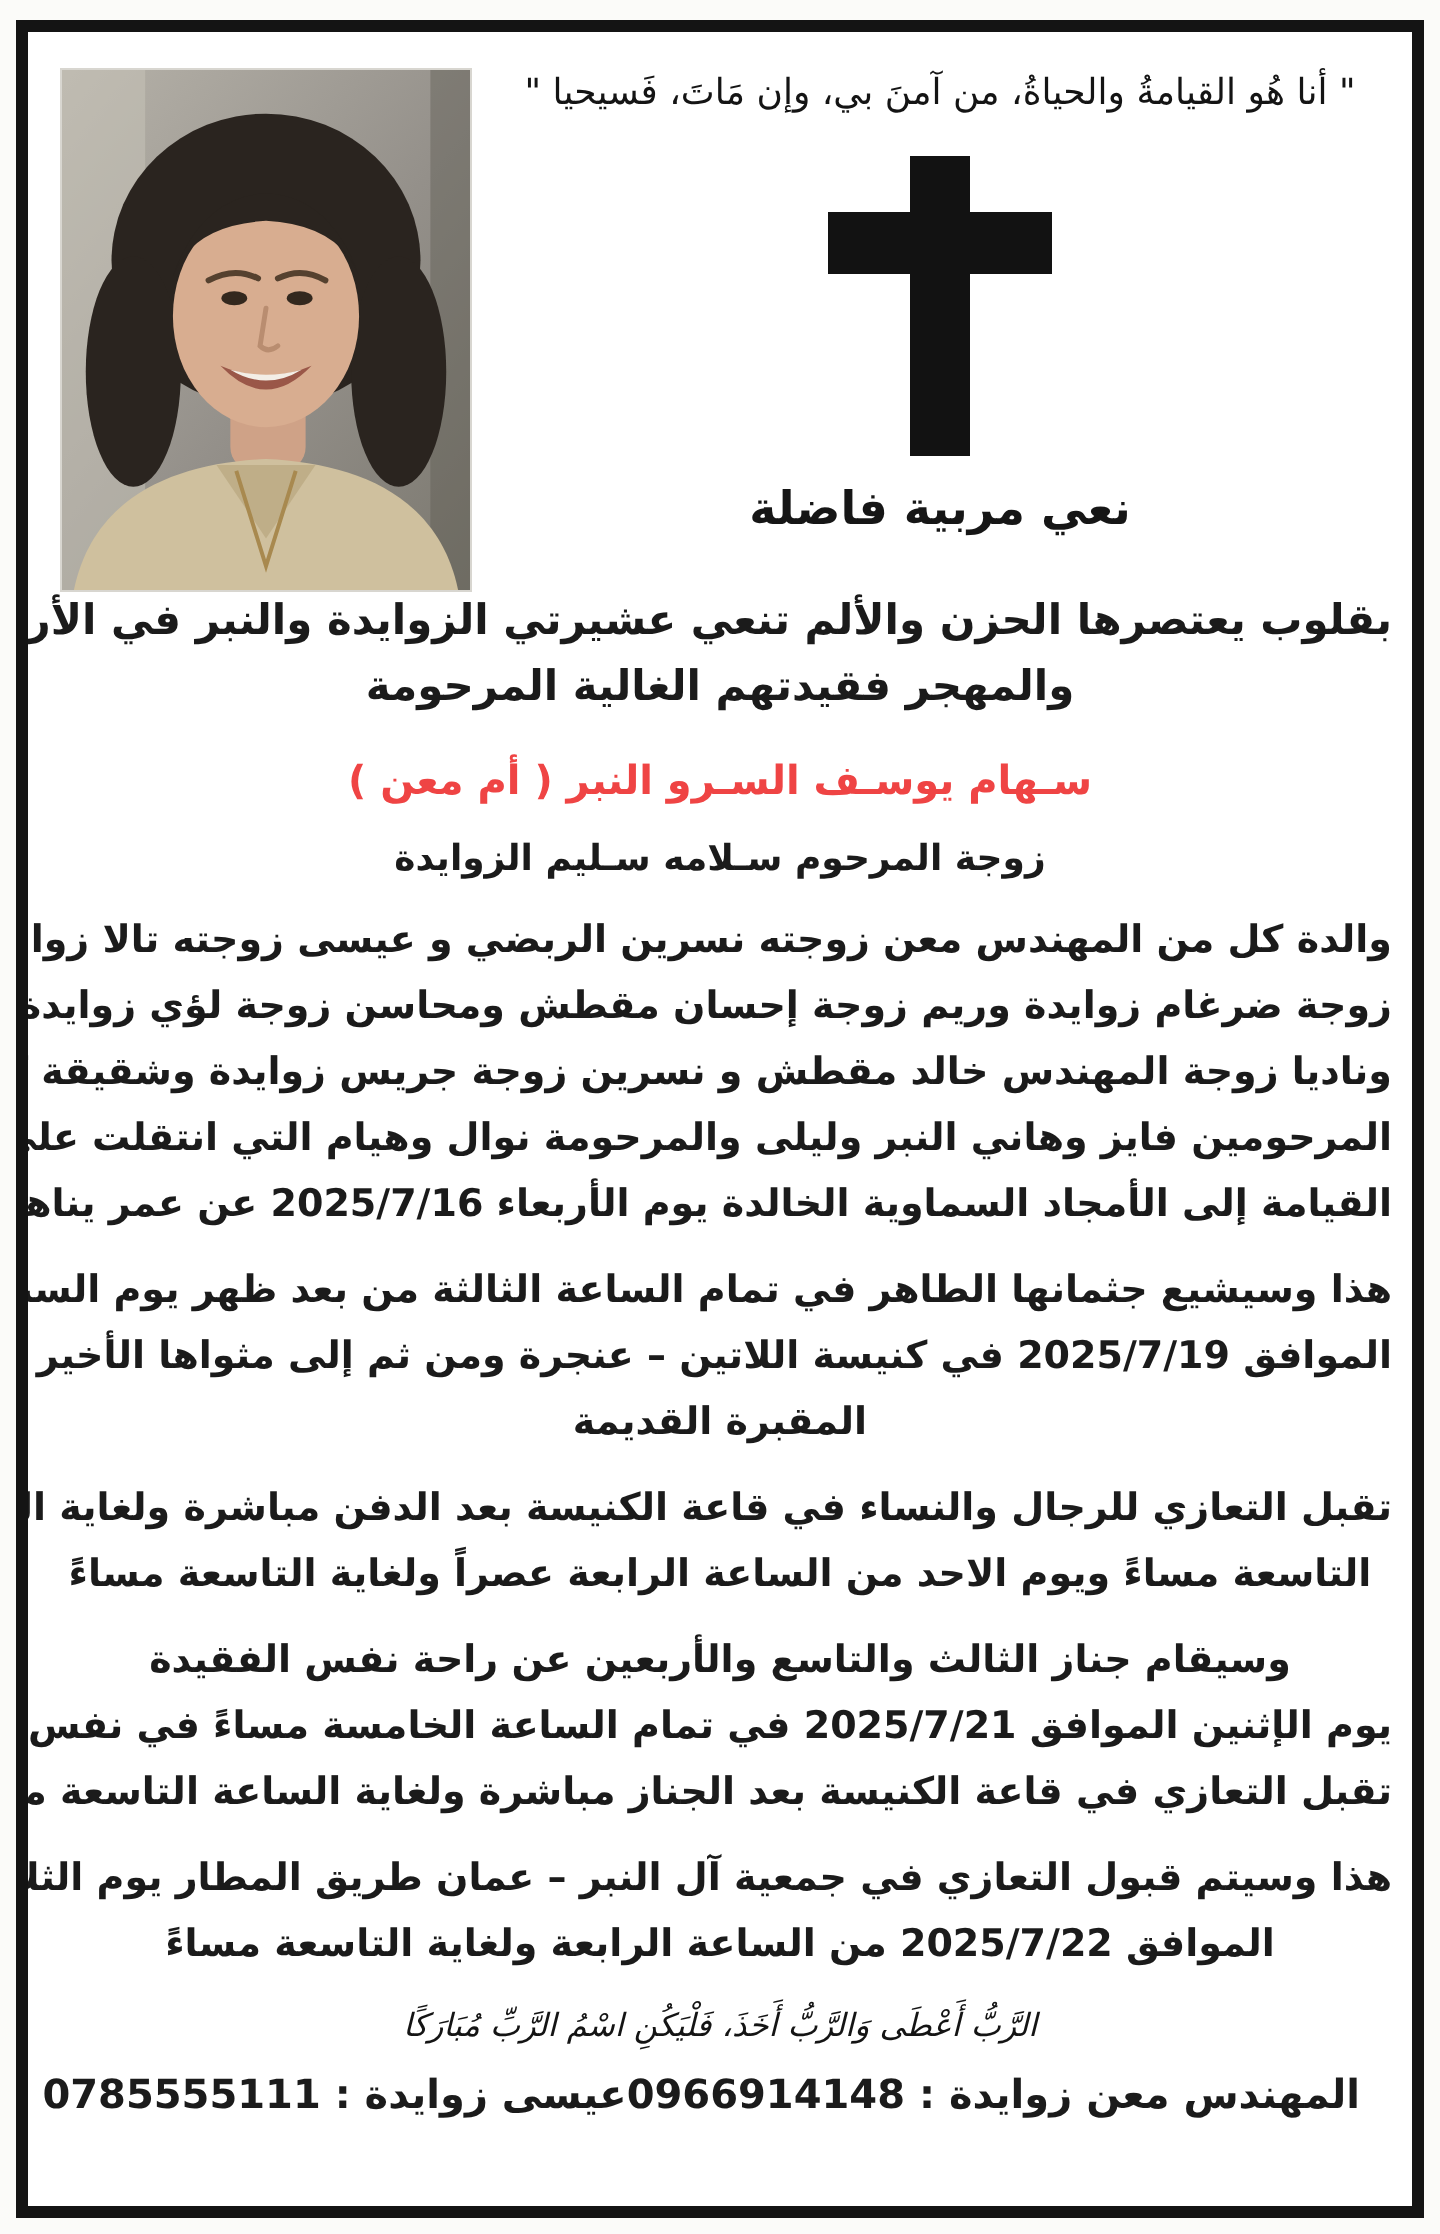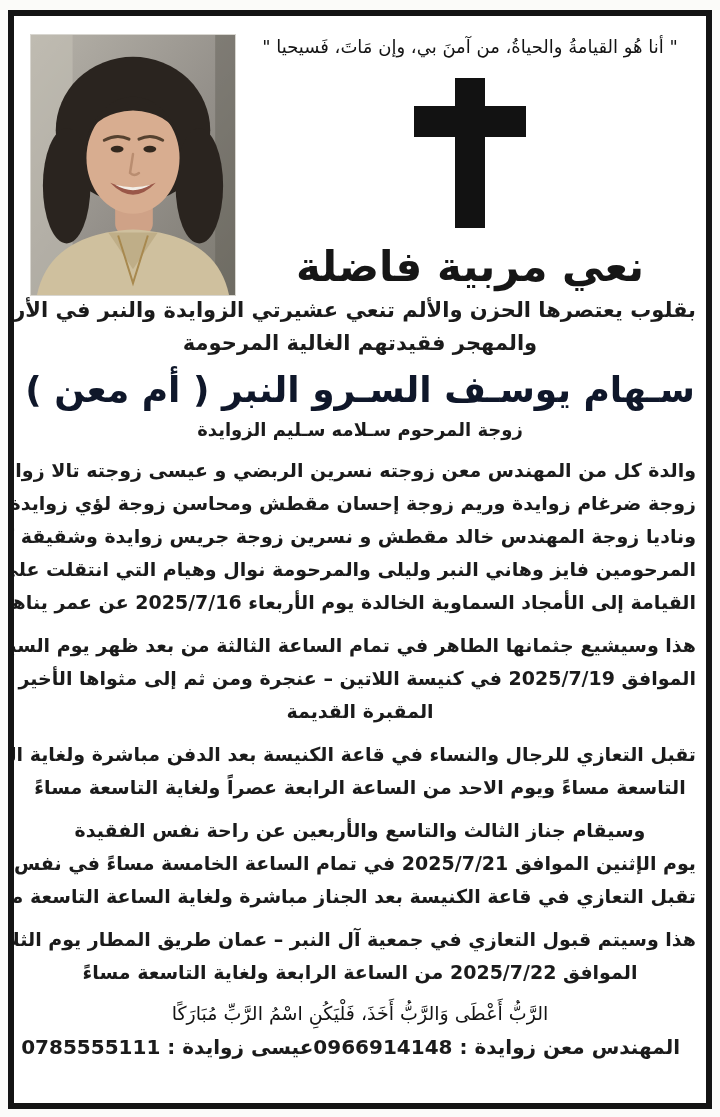--- a/index.html
+++ b/index.html
@@ -40,68 +40,69 @@
     font-size: 18px;
     font-weight: normal;
     line-height: 30px;
     color: #141414;
     white-space: nowrap;
   }
   .cross-wrap { margin-top: 16px; height: 150px; }
   .cross-wrap svg { display: inline-block; }
   .obit-title {
     margin-top: 14px;
-    font-size: 42px;
+    font-size: 23px;
     font-weight: bold;
     letter-spacing: 0;
     color: #161616;
     white-space: nowrap;
   }
   
   .content {
     position: absolute;
     top: 278px; left: 10px; right: 10px;
     text-align: center;
   }
   .line { white-space: nowrap; }
   .intro .line {
     font-size: 21px;
     font-weight: bold;
     line-height: 33px;
   }
   .deceased-name {
     margin-top: 10px;
-    font-size: 36px;
+    font-size: 20px;
     font-weight: bold;
     line-height: 40px;
     white-space: nowrap;
-    color: #0f172a;
+    color: #ef4444;
   }
   .deceased-relation {
     margin-top: 4px;
     font-size: 18px;
     font-weight: bold;
     line-height: 32px;
     white-space: nowrap;
   }
   .para { margin-top: 10px; }
   .para.first { margin-top: 8px; }
   .para .line {
     font-size: 19px;
     font-weight: bold;
     line-height: 33px;
     letter-spacing: -0.2px;
   }
   .verse-bottom {
     margin-top: 8px;
-    font-size: 19px;
+    font-size: 16px;
     font-weight: normal;
     line-height: 32px;
     color: #141414;
     white-space: nowrap;
+    font-style: italic;
   }
   .contacts {
     margin-top: 6px;
     display: flex;
     justify-content: space-between;
     padding: 0 16px;
     direction: rtl;
   }
   .contact {
     font-size: 20px;

